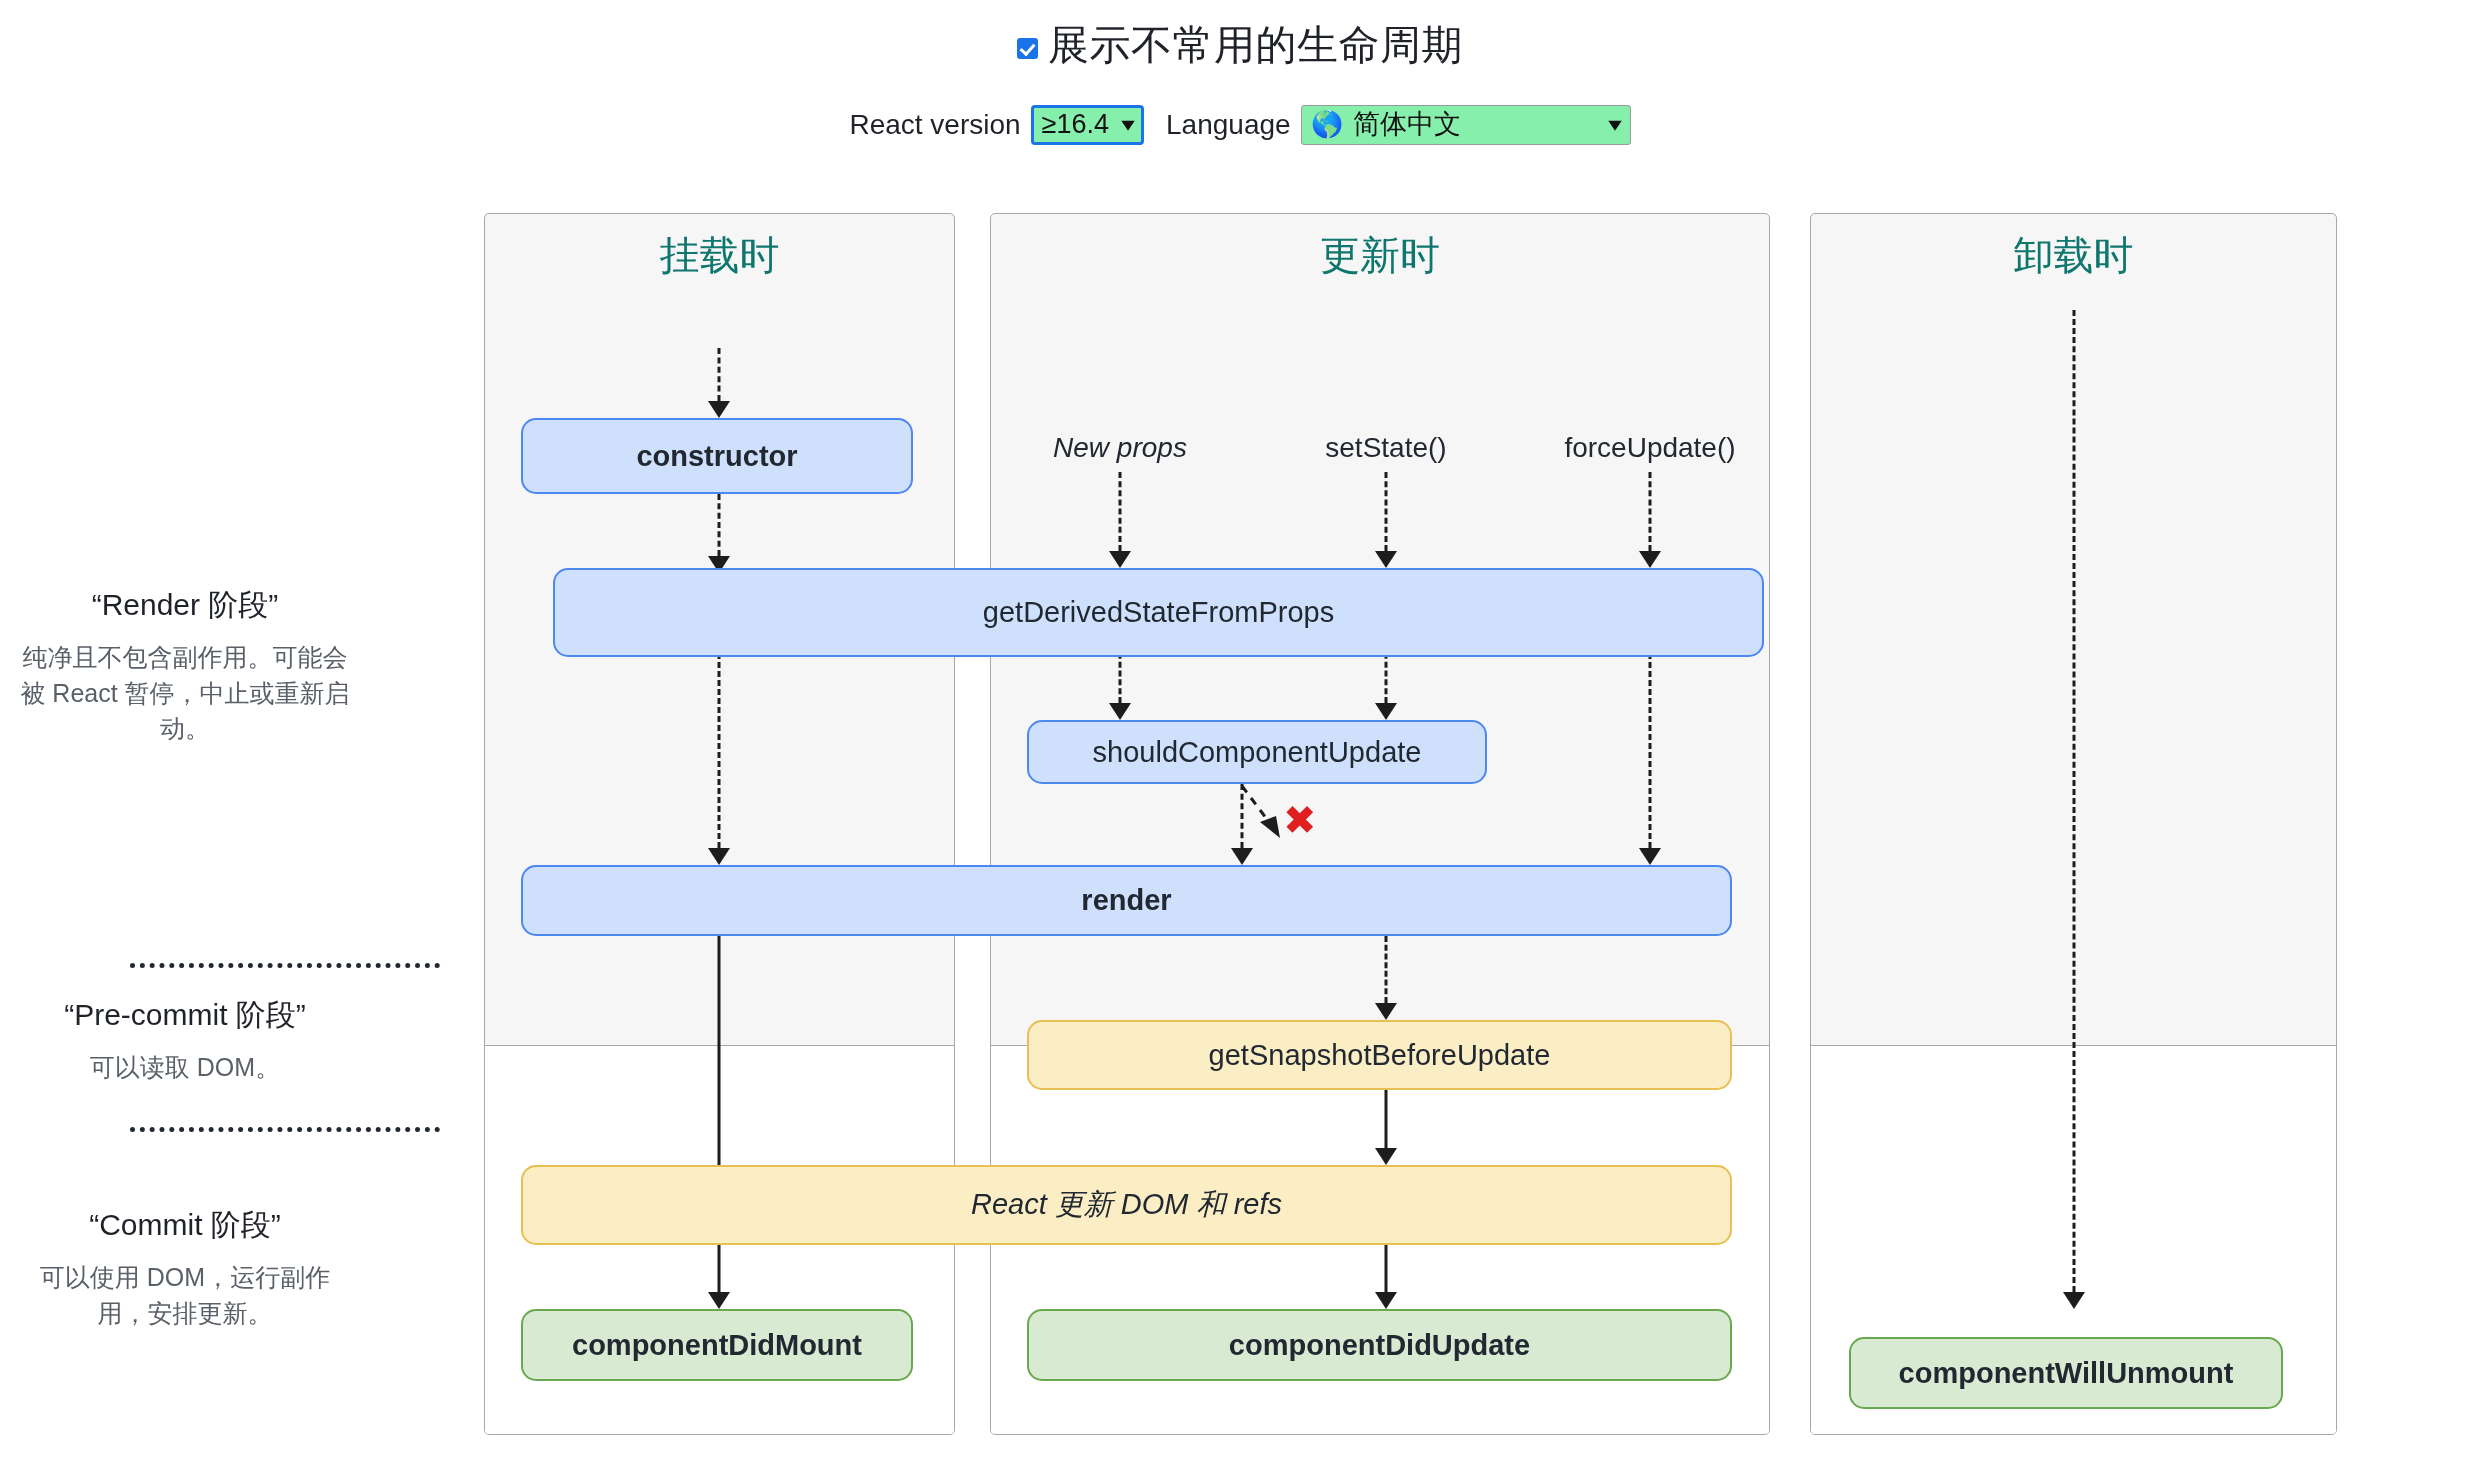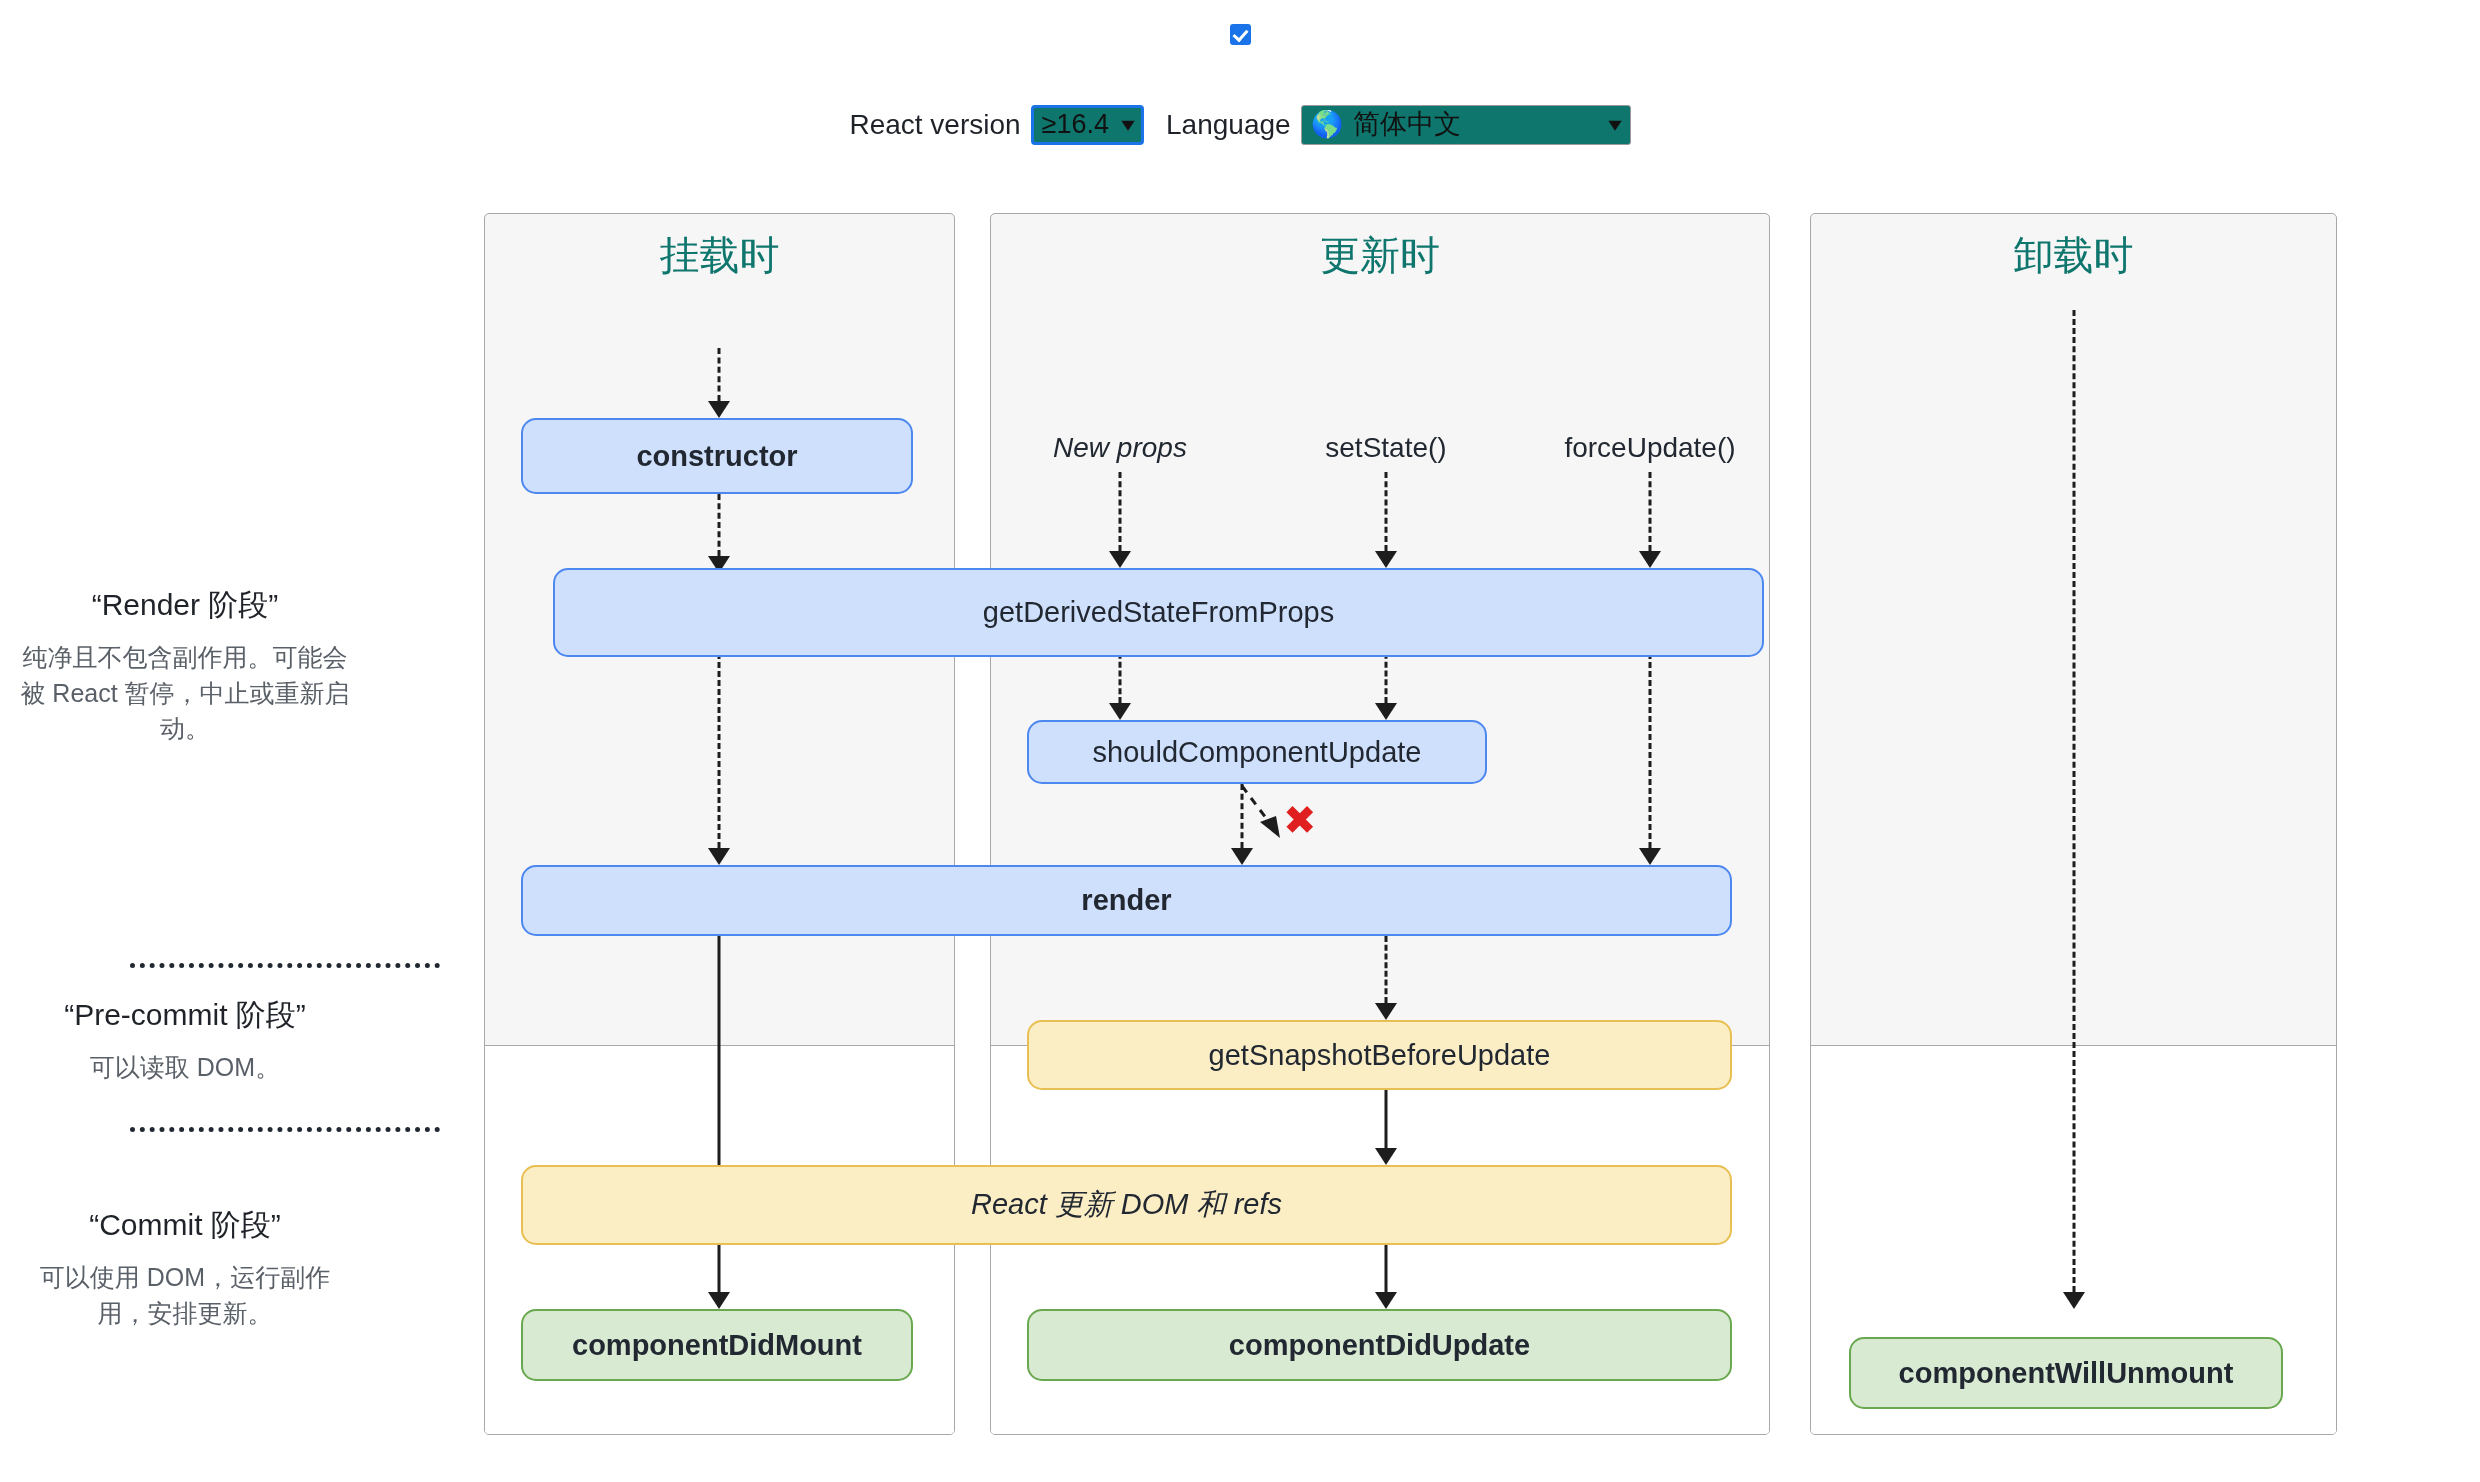--- a/index.html
+++ b/index.html
@@ -27,21 +27,21 @@
   .title-txt{font-size:41px;letter-spacing:.5px;color:#1f2329;}
 
   .controls-row{
     position:absolute;left:0;top:105px;width:2480px;
     display:flex;align-items:center;justify-content:center;gap:22px;
     font-size:28px;color:#1f2329;
   }
   .ctl{display:flex;align-items:center;gap:10px;}
   .select{
     display:inline-flex;align-items:center;gap:14px;
-    border:1px solid #9a9a9a;border-radius:3px;background:#0f766e;
+    border:1px solid #9a9a9a;border-radius:3px;background:#86efac;
     padding:3px 10px 4px 10px;font-size:27px;line-height:1.15;color:#111;
     height:40px;box-sizing:border-box;
   }
   .select.focused{
     border:3px solid #1a73e8;border-radius:4px;padding:1px 8px 2px 8px;
   }
   .select .caret{font-size:20px;transform:scaleX(1.35);color:#111;}
   .select.wide{width:330px;justify-content:space-between;}
   .globe{font-size:26px;}
 
@@ -104,20 +104,21 @@
   .footer-strip{
     position:absolute;left:0;bottom:0;width:2480px;height:6px;overflow:hidden;
     font-size:11px;color:#3b3bdd;white-space:nowrap;text-align:center;opacity:.75;
   }
 </style>
 </head>
 <body>
 
 <div class="title-row">
   <span class="chk"></span>
+  <span class="title-txt">展示不常用的生命周期</span>
 </div>
 
 <div class="controls-row">
   <span class="ctl">
     <span>React version</span>
     <span class="select focused">
       <span>≥16.4</span>
       <span class="caret">▾</span>
     </span>
   </span>

